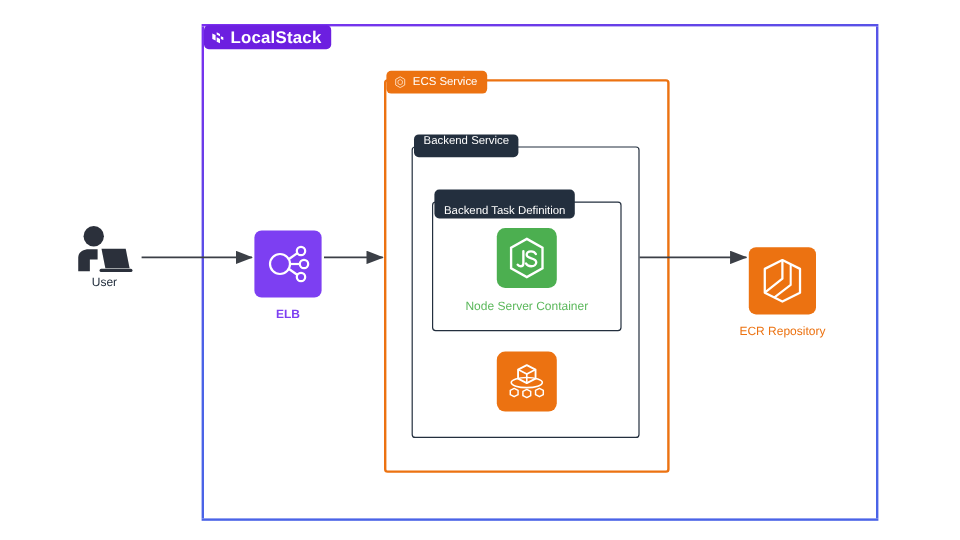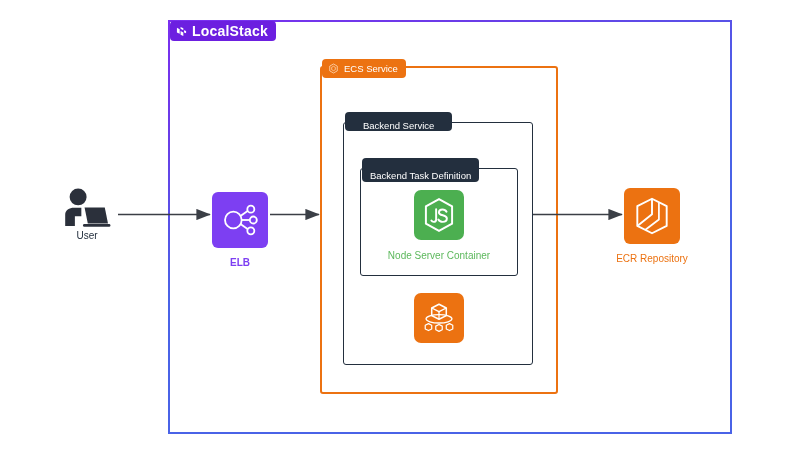--- a/index.html
+++ b/index.html
@@ -98,24 +98,24 @@
     border-radius: 3px;
     box-sizing: border-box;
     background: transparent;
   }
   .service-badge {
     position: absolute;
     left: 345px;
     top: 112px;
     height: 19px;
     display: flex;
-    align-items: flex-end;
+    align-items: flex-start;
     background: #232f3e;
     border-radius: 4px;
-    padding: 0 18px;
+    padding: 0 8px;
     box-sizing: border-box;
   }
   .service-badge .svc-label {
     color: #ffffff;
     font-size: 9.5px;
     white-space: nowrap;
   }
 
   
   .task-box {
@@ -173,21 +173,21 @@
 
   
   .elb-node { left: 212px; top: 192px; width: 56px; }
   .elb-node .node-icon {
     width: 56px; height: 56px;
     background: #7d3ff2;
   }
   .elb-node .node-label { color: #7d3ff2; font-weight: bold; }
 
   
-  .ecr-node { left: 624px; top: 188px; width: 56px; justify-content: space-between; }
+  .ecr-node { left: 624px; top: 206px; width: 56px; justify-content: space-between; }
   .ecr-node .node-icon {
     width: 56px; height: 56px;
     background: #ec7211;
   }
   .ecr-node .node-label { color: #ec7211; }
 
   
   .nodesvr-node { left: 411px; top: 190px; width: 56px; }
   .nodesvr-node .node-icon {
     width: 50px; height: 50px;

